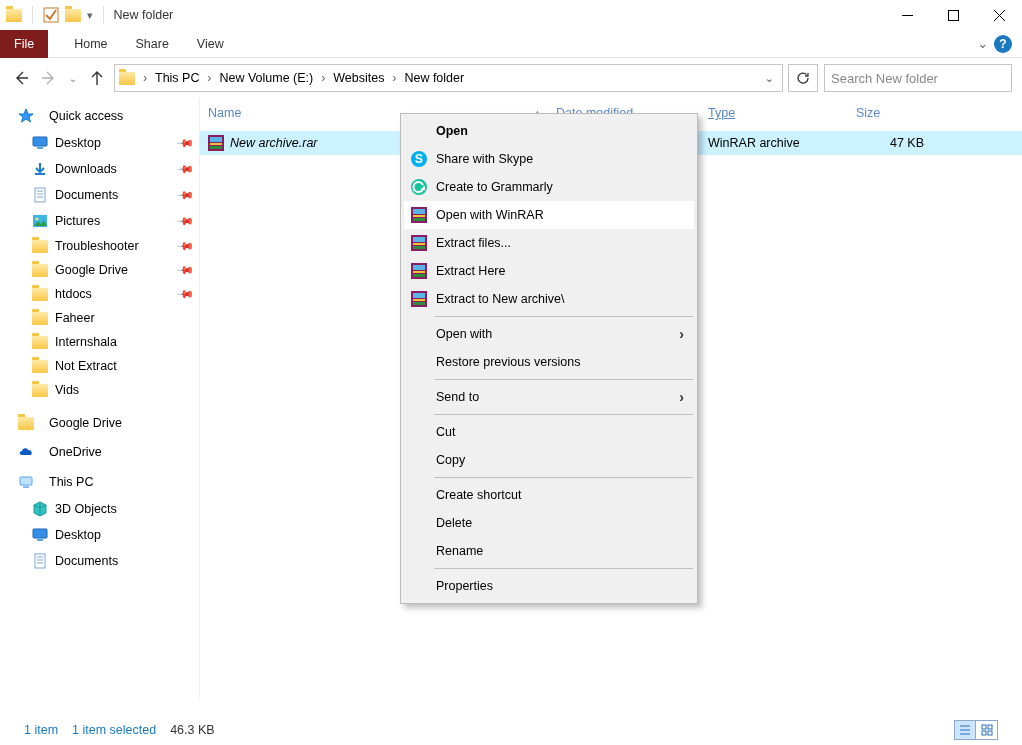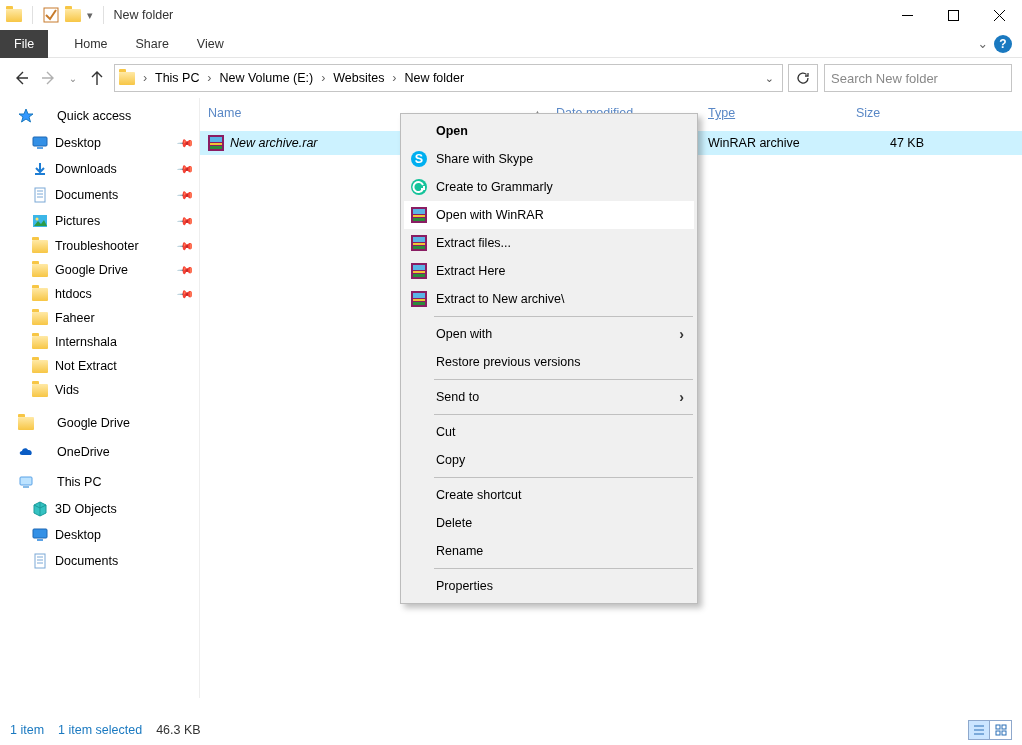--- a/index.html
+++ b/index.html
@@ -9,21 +9,21 @@
   .titlebar { height: 30px; display: flex; align-items: center; padding-left: 6px; }
   .titlebar .qat { display:flex; align-items:center; gap: 6px; }
   .qat-sep { width:1px; height:18px; background:#e0e0e0; margin:0 4px;}
   .titlebar .title-text { margin-left: 6px; color:#333; }
   .titlebar .win-controls { margin-left:auto; display:flex; }
   .win-btn { width:46px; height:30px; display:flex; align-items:center; justify-content:center; }
   .win-btn svg { width:11px; height:11px; }
 
   
   .ribbon { height:28px; border-bottom:1px solid #e5e5e5; display:flex; align-items:center; }
-  .file-tab { background:#404040; color:#fff; height:28px; padding:0 14px; display:flex; align-items:center; margin-right:12px; }
+  .file-tab { background:#7f1d1d; color:#fff; height:28px; padding:0 14px; display:flex; align-items:center; margin-right:12px; }
   .rtab { padding:0 14px; height:28px; display:flex; align-items:center; color:#333; }
   .ribbon-right { margin-left:auto; display:flex; align-items:center; gap:6px; padding-right:10px; }
   .help-circle { width:18px; height:18px; border-radius:50%; background:#1a79c0; color:#fff; display:flex; align-items:center; justify-content:center; font-size:12px; font-weight:bold; }
 
   
   .addr-row { height:40px; display:flex; align-items:center; padding: 0 10px; gap:6px; }
   .nav-arrow { width:22px; height:22px; display:flex; align-items:center; justify-content:center; color:#333; }
   .nav-arrow.disabled { color:#b0b0b0; }
   .addr-box { flex:1; height:28px; border:1px solid #c5c5c5; display:flex; align-items:center; padding:0 4px; gap:4px; }
   .crumb { display:flex; align-items:center; gap:2px; }
@@ -31,21 +31,21 @@
   .addr-actions { margin-left:auto; display:flex; align-items:center; gap:8px; padding-right:4px; }
   .search-box { width:188px; height:28px; border:1px solid #c5c5c5; display:flex; align-items:center; padding:0 6px; color:#777; }
   .search-box input { border:none; outline:none; flex:1; color:#333; font-size:13px;}
   .search-box input::placeholder { color:#888; }
   .refresh { width:30px; height:28px; border:1px solid #c5c5c5; display:flex; align-items:center; justify-content:center; margin-left:-1px; }
 
   
   .body { display:flex; height:600px; }
   .navpane { width:200px; border-right:1px solid #eee; padding:10px 6px 10px 10px; overflow:hidden; }
   .nav-section { margin-bottom:14px; }
-  .nav-heading { display:flex; align-items:center; gap:23px; font-size:13px; color:#000; margin-bottom:6px; padding-left:8px;}
+  .nav-heading { display:flex; align-items:center; gap:15px; font-size:13px; color:#000; margin-bottom:6px; padding-left:8px;}
   .nav-item { display:flex; align-items:center; gap:7px; padding: 5px 0 5px 22px; color:#000; position:relative; }
   .pin { margin-left:auto; color:#888; transform: rotate(45deg); font-size:11px;}
   .folder-icon { width:16px; height:13px; background:linear-gradient(#ffe9a6,#f7c645); border-radius:1px; display:inline-block; position:relative;}
   .folder-icon:before { content:''; position:absolute; top:-3px; left:0; width:7px; height:3px; background:#f7c645; border-radius:1px 1px 0 0;}
 
   
   .listview { flex:1; position:relative; padding-top:0; }
   .cols { display:flex; color:#5a88c6; padding:8px 0 10px 8px; border-bottom:1px solid transparent; font-size:13px;}
   .col-name { width:348px; display:flex; align-items:center; gap:6px;}
   .col-date { width:152px; }
@@ -64,21 +64,21 @@
   .context-menu { position:absolute; left:200px; top:15px; width:298px; background:#f0f0f0; border:1px solid #bcbcbc; box-shadow:4px 4px 6px rgba(0,0,0,0.25); padding:3px; z-index:100;}
   .cm-item { display:flex; align-items:center; height:28px; padding:0 10px 0 6px; gap:8px; }
   .cm-item.highlight { background:#fff; }
   .cm-item.bold .cm-text{ font-weight:700; }
   .cm-item .cm-icon { width:18px; height:18px; display:flex; align-items:center; justify-content:center; }
   .cm-item .cm-text { flex:1; }
   .cm-item .arrow { color:#333; font-size:14px; font-weight:bold;}
   .cm-sep { height:1px; background:#c0c0c0; margin:3px 1px 3px 30px; }
 
   
-  .statusbar { position:absolute; bottom:0; left:0; right:0; height:30px; display:flex; align-items:center; padding:0 10px; color:#1a79c0; font-size:13px;margin-top:8px;}
+  .statusbar { position:absolute; bottom:0; left:0; right:0; height:30px; display:flex; align-items:center; padding:0 24px; color:#1a79c0; font-size:13px;margin-top:8px;}
   .statusbar .st { margin-right:14px;}
   .statusbar .views { margin-left:auto; display:flex; gap:0;}
   .view-btn { width:22px; height:20px; border:1px solid #8ea8cc; display:flex; align-items:center; justify-content:center;}
   .view-btn.active { background:#cbe5ff; }
 
   
   .svg16{width:16px;height:16px;}
   .blue-star svg{ fill:#3399ff; stroke:#1a79c0; }
 </style>
 </head>

